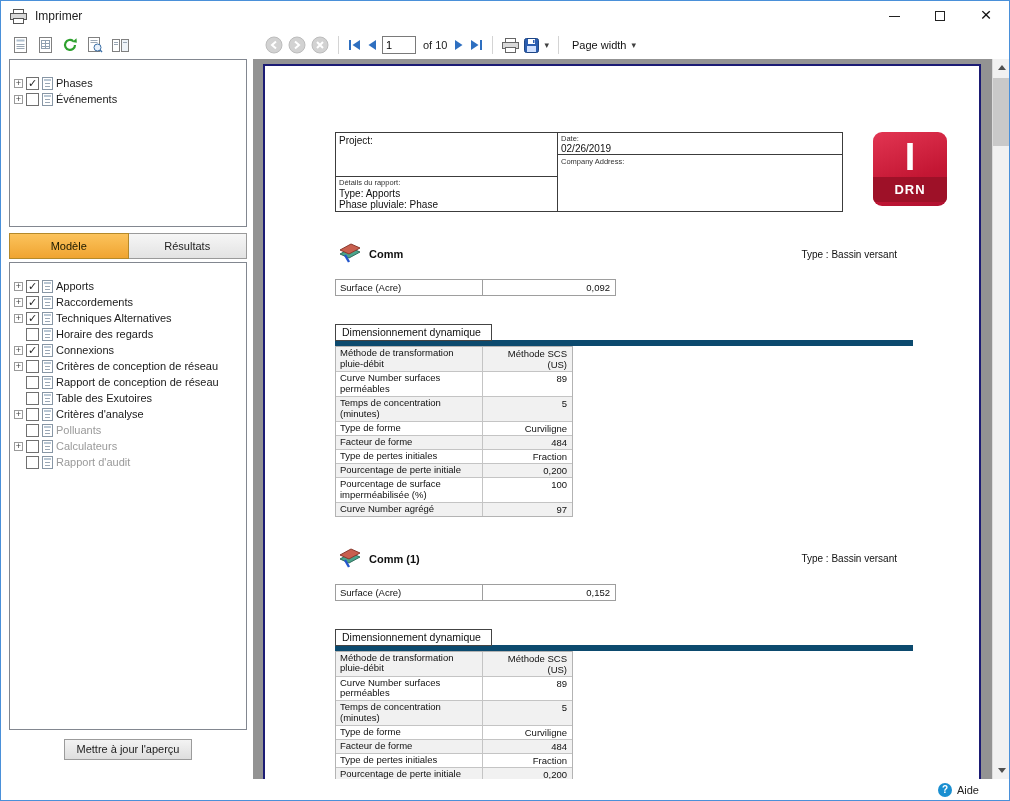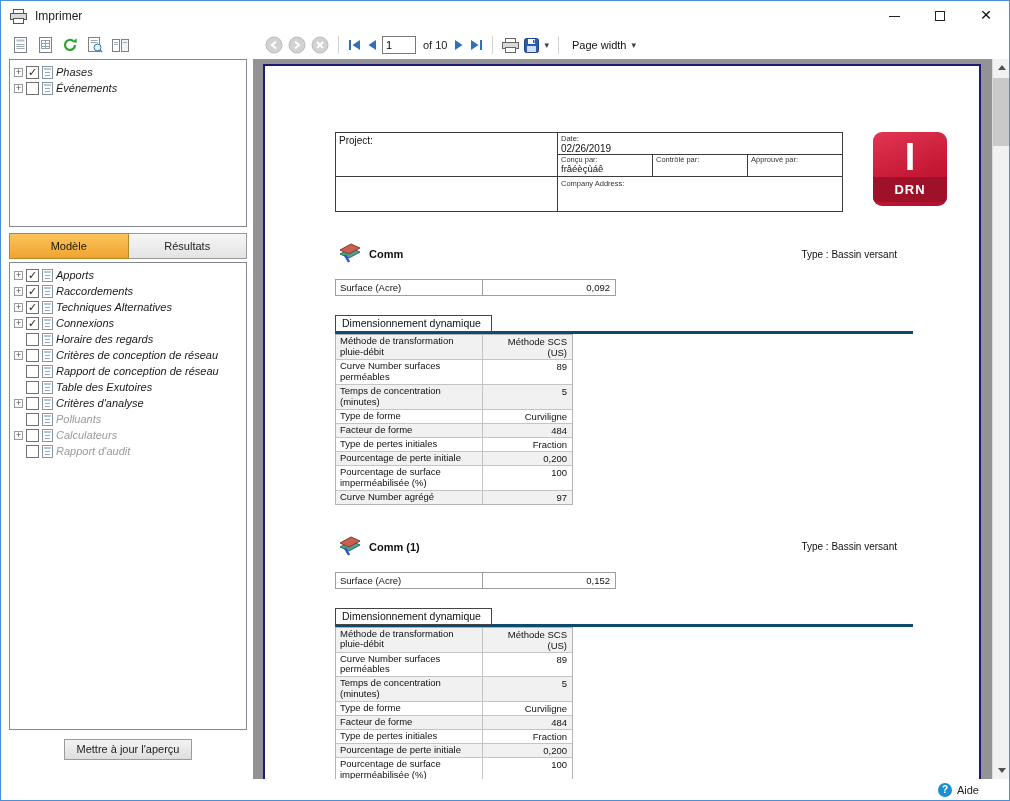--- a/index.html
+++ b/index.html
@@ -20,21 +20,21 @@
   .printer-svg, .tb-icon svg { display:block; }
 
   
   .main { flex:1 1 auto; display:flex; min-height:0; }
 
   
   .left-panel { width:252px; flex:0 0 auto; display:flex; flex-direction:column; padding:2px 6px 0 8px; }
   .left-toolbar { height:26px; display:flex; align-items:center; gap:7px; padding:2px 2px 4px 2px; }
   .tb-icon { display:inline-flex; align-items:center; justify-content:center; width:18px; height:18px; }
 
-  .tree-box { border:1px solid #828790; background:#fff; padding:4px 2px; overflow:hidden;font-style:italic; }
+  .tree-box { border:1px solid #828790; background:#fff; padding:15px 2px; overflow:hidden; }
   .tree-box.phases { height:168px; flex:0 0 auto; }
   .tree-box.model { flex:1 1 auto; margin-bottom:9px; }
 
   .tree-item { display:flex; align-items:center; height:16px; gap:3px; padding-left:2px; white-space:nowrap; }
   .tree-item.disabled .lbl { color:#9a9a9a; }
   .expander { width:9px; height:9px; border:1px solid #9a9a9a; background:#fff; flex:0 0 auto;
               display:inline-flex; align-items:center; justify-content:center; }
   .expander::before { content:"+"; font-size:9px; line-height:7px; color:#444; }
   .cb { width:13px; height:13px; border:1px solid #707070; background:#fff; flex:0 0 auto;
         display:inline-flex; align-items:center; justify-content:center; }
@@ -107,21 +107,21 @@
   .rpt-section { margin-top:30px; }
   .sec-head { display:flex; align-items:center; }
   .catchment-icon { width:28px; flex:0 0 auto; }
   .sec-title { font-weight:bold; font-size:11px; margin-left:6px; }
   .sec-type { margin-left:auto; font-size:10px; padding-right:12px; }
 
   .surface-table { margin-top:13px; width:281px; display:flex; border:1px solid #9e9e9e; }
   .st-label { width:146px; padding:2px 4px; }
   .st-value { flex:1; border-left:1px solid #9e9e9e; text-align:right; padding:2px 5px; }
 
-  .dim-head { margin-top:18px; border-bottom:3px solid #0c4a6e; width:578px; }
+  .dim-head { margin-top:27px; border-bottom:6px solid #0c4a6e; width:578px; }
   .dim-box { display:inline-block; border:1px solid #444; background:#fff; padding:1px 10px 2px 6px;
              font-size:10.5px; position:relative; top:1px; }
   .dim-table { width:238px; border:1px solid #b3b3b3; margin-top:0; }
   .dim-row { display:flex; border-top:1px solid #c4c4c4; }
   .dim-row:first-child { border-top:none; }
   .dim-row.alt { background:#f1f1f1; }
   .dt-label { width:146px; padding:1px 4px; line-height:1.15; }
   .dt-value { flex:1; border-left:1px solid #c4c4c4; text-align:right; padding:1px 5px; }
 
   
@@ -242,30 +242,30 @@
     <span class="doc-icon"></span>
     <span class="lbl">Raccordements</span>
   </div>
           <div class="tree-item">
     <span class="expander"></span>
     <span class="cb checked"></span>
     <span class="doc-icon"></span>
     <span class="lbl">Techniques Alternatives</span>
   </div>
           <div class="tree-item">
+    <span class="expander" style="visibility: hidden;"></span>
+    <span class="cb"></span>
+    <span class="doc-icon"></span>
+    <span class="lbl">Horaire des regards</span>
+  </div>
+          <div class="tree-item">
     <span class="expander"></span>
     <span class="cb checked"></span>
     <span class="doc-icon"></span>
     <span class="lbl">Connexions</span>
-  </div>
-          <div class="tree-item">
-    <span class="expander" style="visibility: hidden;"></span>
-    <span class="cb"></span>
-    <span class="doc-icon"></span>
-    <span class="lbl">Horaire des regards</span>
   </div>
           <div class="tree-item">
     <span class="expander"></span>
     <span class="cb"></span>
     <span class="doc-icon"></span>
     <span class="lbl">Critères de conception de réseau</span>
   </div>
           <div class="tree-item">
     <span class="expander" style="visibility: hidden;"></span>
     <span class="cb"></span>
@@ -378,37 +378,30 @@
         </span>
       </div>
 
       <div class="preview-area">
         <div class="page rpt">
 
           <div class="rpt-header">
             <div class="hdr-table">
               <div class="hdr-left">
                 <div class="hcell hdr-project">Project:</div>
+                <div class="hcell hdr-details">
+                  <div class="tiny">Détails du rapport:</div>
+                  <div>Type: Apports</div>
+                  <div>Phase pluviale: Phase</div>
+                </div>
               </div>
               <div class="hdr-right">
                 <div class="hcell hdr-date">
                   <span class="tiny">Date:</span>
                   <span class="val">02/26/2019</span>
-                </div>
-                <div class="hdr-row3">
-                  <div class="sub">
-                    <span class="tiny">Conçu par:</span>
-                    <span class="val">frâéèçùáê</span>
-                  </div>
-                  <div class="sub">
-                    <span class="tiny">Contrôlé par:</span>
-                  </div>
-                  <div class="sub">
-                    <span class="tiny">Approuvé par:</span>
-                  </div>
                 </div>
                 <div class="hcell hdr-company">Company Address:</div>
               </div>
             </div>
             <div class="logo">
               <div class="logo-i">I</div>
               <div class="logo-band">DRN</div>
             </div>
           </div>
 

